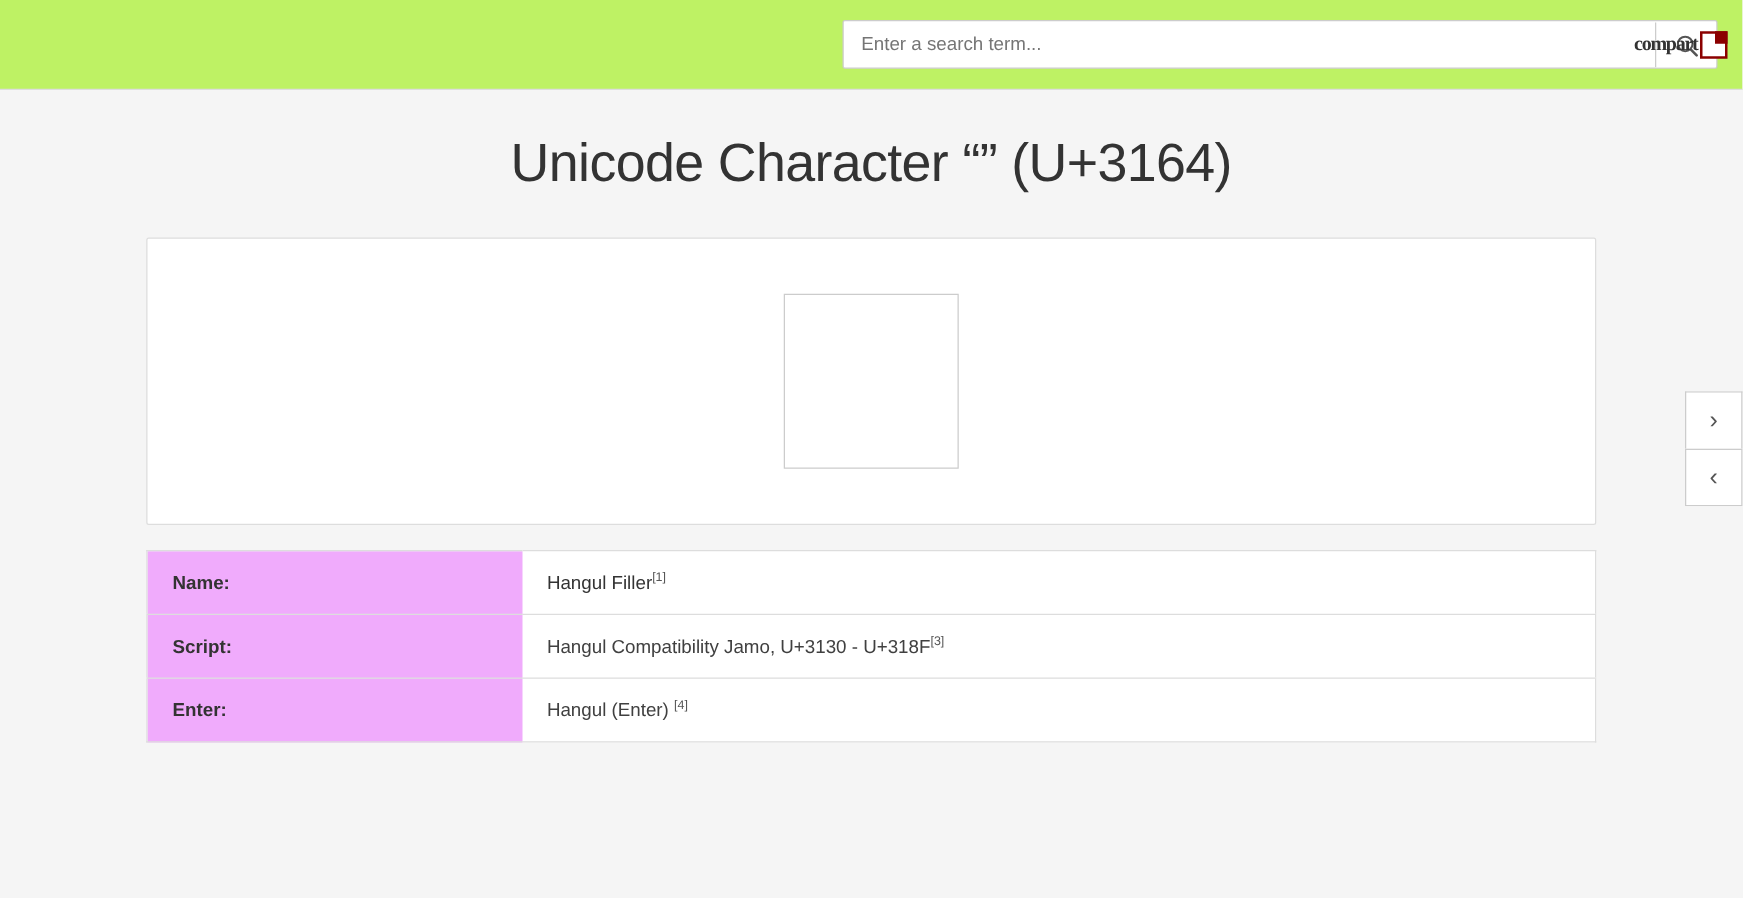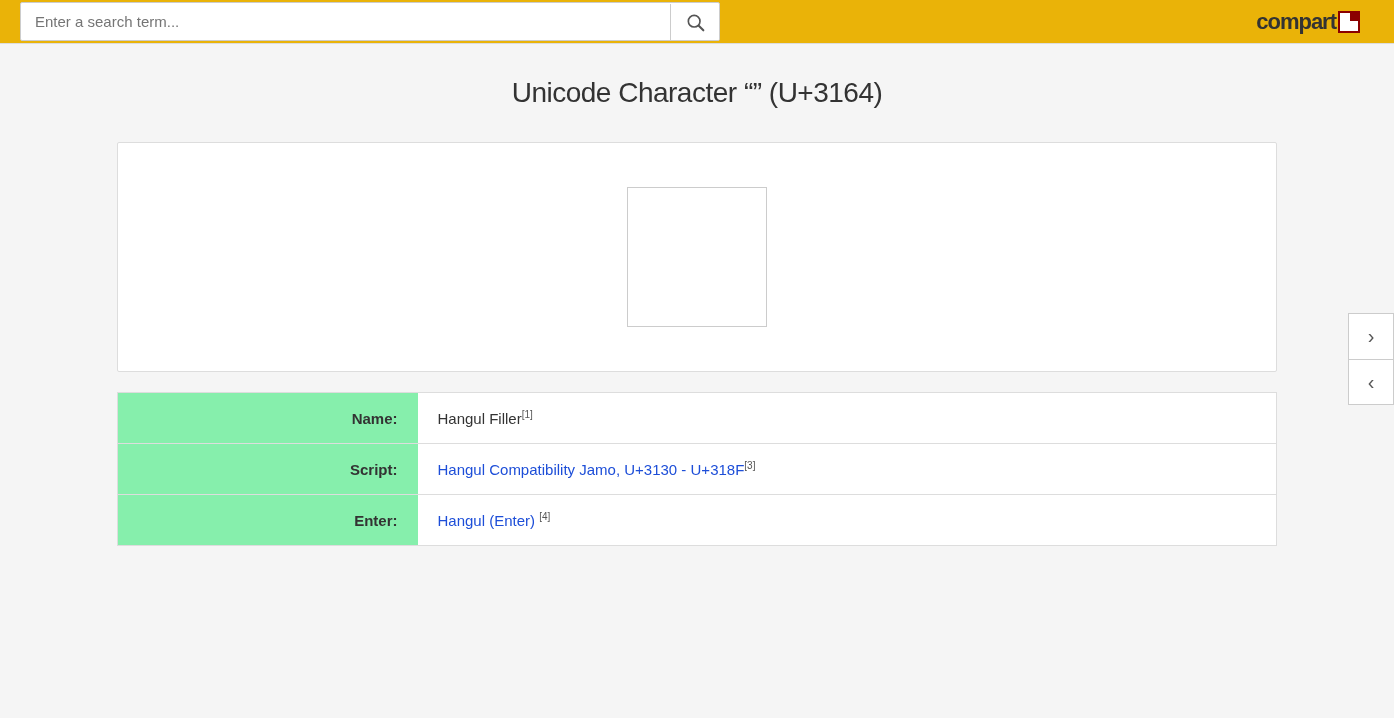--- a/index.html
+++ b/index.html
@@ -5,28 +5,28 @@
     * { box-sizing: border-box; margin: 0; padding: 0; }
     body {
       font-family: Arial, sans-serif;
       background: #f5f5f5;
       color: #333;
       min-height: 718px;
     }
 
     
     .header {
-      background: #eab308;
+      background: #bef264;
       border-bottom: 1px solid #ddd;
       display: flex;
       align-items: center;
-      justify-content: flex-start;
+      justify-content: flex-end;
       padding: 10px 20px;
       position: relative;
-      height: 44px;
+      height: 72px;
     }
     .search-container {
       display: flex;
       align-items: center;
       width: 700px;
       border: 1px solid #ccc;
       border-radius: 2px;
       overflow: hidden;
       background: #fff;
     }
@@ -53,29 +53,30 @@
       width: 20px;
       height: 20px;
       fill: none;
       stroke: #555;
       stroke-width: 2;
     }
 
     
     .logo {
       position: absolute;
-      right: 34px;
+      right: 12px;
       top: 50%;
       transform: translateY(-50%);
       display: flex;
       align-items: center;
-      font-size: 22px;
+      font-size: 16px;
       font-weight: bold;
       color: #333;
       letter-spacing: -1px;
+      font-family: Liberation Serif, serif;
     }
     .logo-box {
       display: inline-block;
       width: 22px;
       height: 22px;
       background: #8b0000;
       margin-left: 2px;
       position: relative;
     }
     .logo-box::after {
@@ -101,21 +102,21 @@
     
     .main {
       max-width: 1200px;
       margin: 0 auto;
       padding: 30px 20px;
     }
 
     
     .page-title {
       text-align: center;
-      font-size: 28px;
+      font-size: 43px;
       font-weight: 300;
       color: #333;
       margin-bottom: 30px;
       letter-spacing: -0.5px;
     }
 
     
     .char-display-container {
       background: #fff;
       border: 1px solid #ddd;
@@ -151,29 +152,28 @@
     .info-table tr:last-child {
       border-bottom: none;
     }
     .info-table td {
       padding: 16px 20px;
       font-size: 15px;
     }
     .info-table td:first-child {
       font-weight: bold;
       width: 300px;
-      background: #86efac;
-      color: #333;
-      text-align: right;
+      background: #f0abfc;
+      color: #333;
     }
     .info-table td:last-child {
       color: #333;
     }
     .link-red {
-      color: #1d4ed8;
+      color: #404040;
       text-decoration: none;
     }
     sup {
       font-size: 10px;
       color: #555;
     }
 
     
     .nav-arrows {
       position: fixed;

